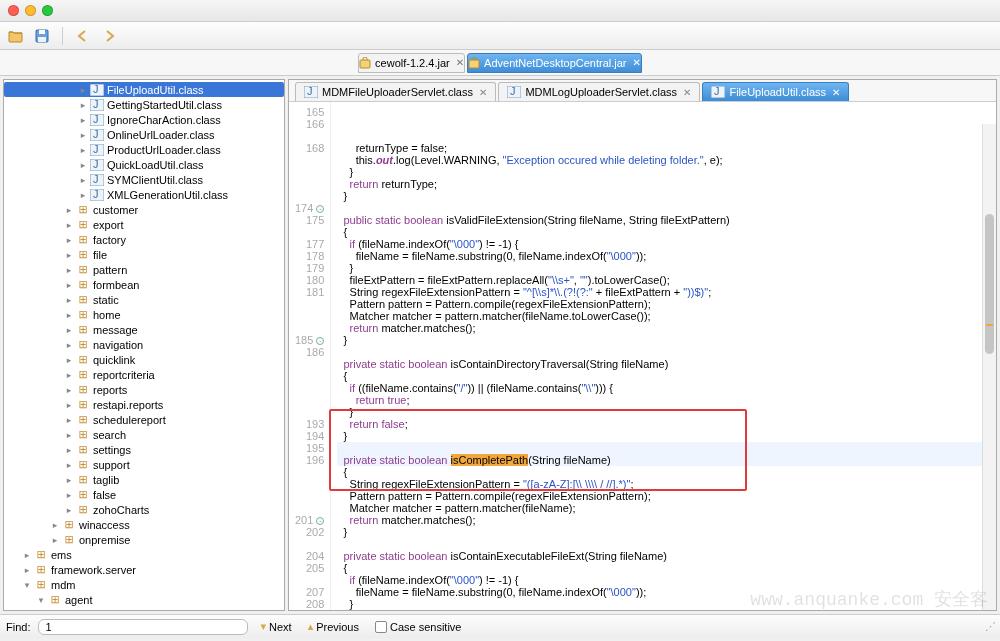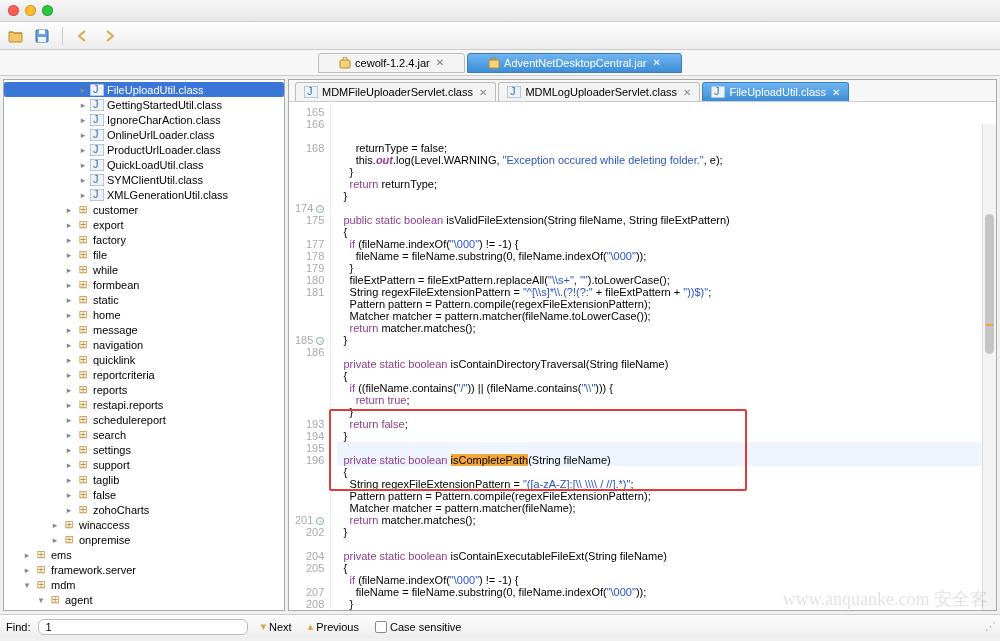--- a/index.html
+++ b/index.html
@@ -8,21 +8,21 @@
 .titlebar { height: 22px; background: linear-gradient(#f6f6f6, #e6e6e6); display: flex; align-items: center; border-bottom: 1px solid #ccc; position: relative; }
 .win-controls { display: flex; gap: 6px; padding-left: 8px; }
 .win-dot { width: 11px; height: 11px; border-radius: 50%; border: 0.5px solid rgba(0,0,0,0.2); }
 .win-close { background: #ff5f57; } .win-min { background: #ffbd2e; } .win-max { background: #28c940; }
 .title-text { position: absolute; left: 0; right: 0; text-align: center; font-size: 12px; color: #444; }
 
 .toolbar { height: 28px; background: linear-gradient(#fdfdfd, #ededed); border-bottom: 1px solid #ccc; display: flex; align-items: center; padding: 0 6px; gap: 6px; }
 .tool-btn { width: 20px; height: 20px; display: flex; align-items: center; justify-content: center; border-radius: 2px; }
 
 .jar-tabs { height: 26px; background: #f7f7f7; display: flex; align-items: center; justify-content: center; gap: 2px; border-bottom: 1px solid #ccc; }
-.jar-tab { display: flex; align-items: center; gap: 4px; padding: 3px 20px; border: 1px solid #bbb; border-radius: 3px 3px 0 0; background: #f3f3f3; font-size: 11px; height: 20px; }
+.jar-tab { display: flex; align-items: center; gap: 4px; padding: 3px 0; border: 1px solid #bbb; border-radius: 3px 3px 0 0; background: #f3f3f3; font-size: 11px; height: 20px; }
 .jar-tab.active { background: linear-gradient(#6fb5f2, #3d8dd6); color: #fff; border-color: #3c7cb8; }
 .tab-icon { width: 12px; height: 12px; }
 .tab-close { font-size: 10px; color: #777; margin-left: 2px; }
 .jar-tab.active .tab-close { color: #fff; }
 
 .main-area { display: flex; height: 538px; }
 
 .tree-panel { width: 282px; background: #fff; border: 1px solid #aaa; margin: 3px; overflow-y: auto; overflow-x: hidden; }
 .tree { padding: 2px 0; font-size: 11px; }
 .tree-item { display: flex; align-items: center; height: 15px; padding-left: 4px; cursor: default; white-space: nowrap; }
@@ -49,21 +49,21 @@
 .str { color: #2a54c7; }
 .fld { color: #8e3d8e; font-style: italic; font-weight: bold; }
 .hl { background: #f2a73c; color: #000; }
 .highlight-box { position: absolute; border: 2px solid #e03a3a; border-radius: 2px; pointer-events: none; }
 .current-line { background: #eef5ff; }
 
 .statusbar { height: 24px; background: linear-gradient(#fdfdfd, #ededed); border-top: 1px solid #ccc; display: flex; align-items: center; padding: 0 6px; gap: 8px; font-size: 11px; }
 .find-input { width: 210px; height: 16px; border: 1px solid #bbb; border-radius: 6px; padding: 0 6px; background: #fff; }
 .status-btn { display: flex; align-items: center; gap: 3px; padding: 1px 4px; border-radius: 2px; }
 .checkbox { width: 12px; height: 12px; border: 1px solid #888; border-radius: 2px; background: #fff; }
-.watermark { position: absolute; right: 12px; bottom: 30px; color: rgba(0,0,0,0.12); font-size: 18px; font-family: Liberation Serif, serif; }
+.watermark { position: absolute; right: 12px; bottom: 30px; color: rgba(0,0,0,0.12); font-size: 18px; font-family: Liberation Mono, monospace; }
 .scrollbar-v { position: absolute; right: 0; top: 22px; bottom: 0; width: 14px; background: #f3f3f3; border-left: 1px solid #ddd; }
 .scroll-thumb { position: absolute; left: 2px; right: 2px; top: 90px; height: 140px; background: #c5c5c5; border-radius: 5px; }
 .overview-mark { position: absolute; left: 3px; right: 3px; height: 2px; background: #f2a73c; }
 
 
 .class-svg { width: 14px; height: 12px; }
 </style>
 </head>
 <body>
 
@@ -230,21 +230,21 @@
           <span class="tree-icon">
             <span class="pkg-icon"></span>
           </span>
           <span class="tree-label">file</span>
         </div>
         <div class="tree-item" style="padding-left: 60px;">
           <span class="tree-disclosure">▸</span>
           <span class="tree-icon">
             <span class="pkg-icon"></span>
           </span>
-          <span class="tree-label">while</span>
+          <span class="tree-label">pattern</span>
         </div>
         <div class="tree-item" style="padding-left: 60px;">
           <span class="tree-disclosure">▸</span>
           <span class="tree-icon">
             <span class="pkg-icon"></span>
           </span>
           <span class="tree-label">formbean</span>
         </div>
         <div class="tree-item" style="padding-left: 60px;">
           <span class="tree-disclosure">▸</span>

